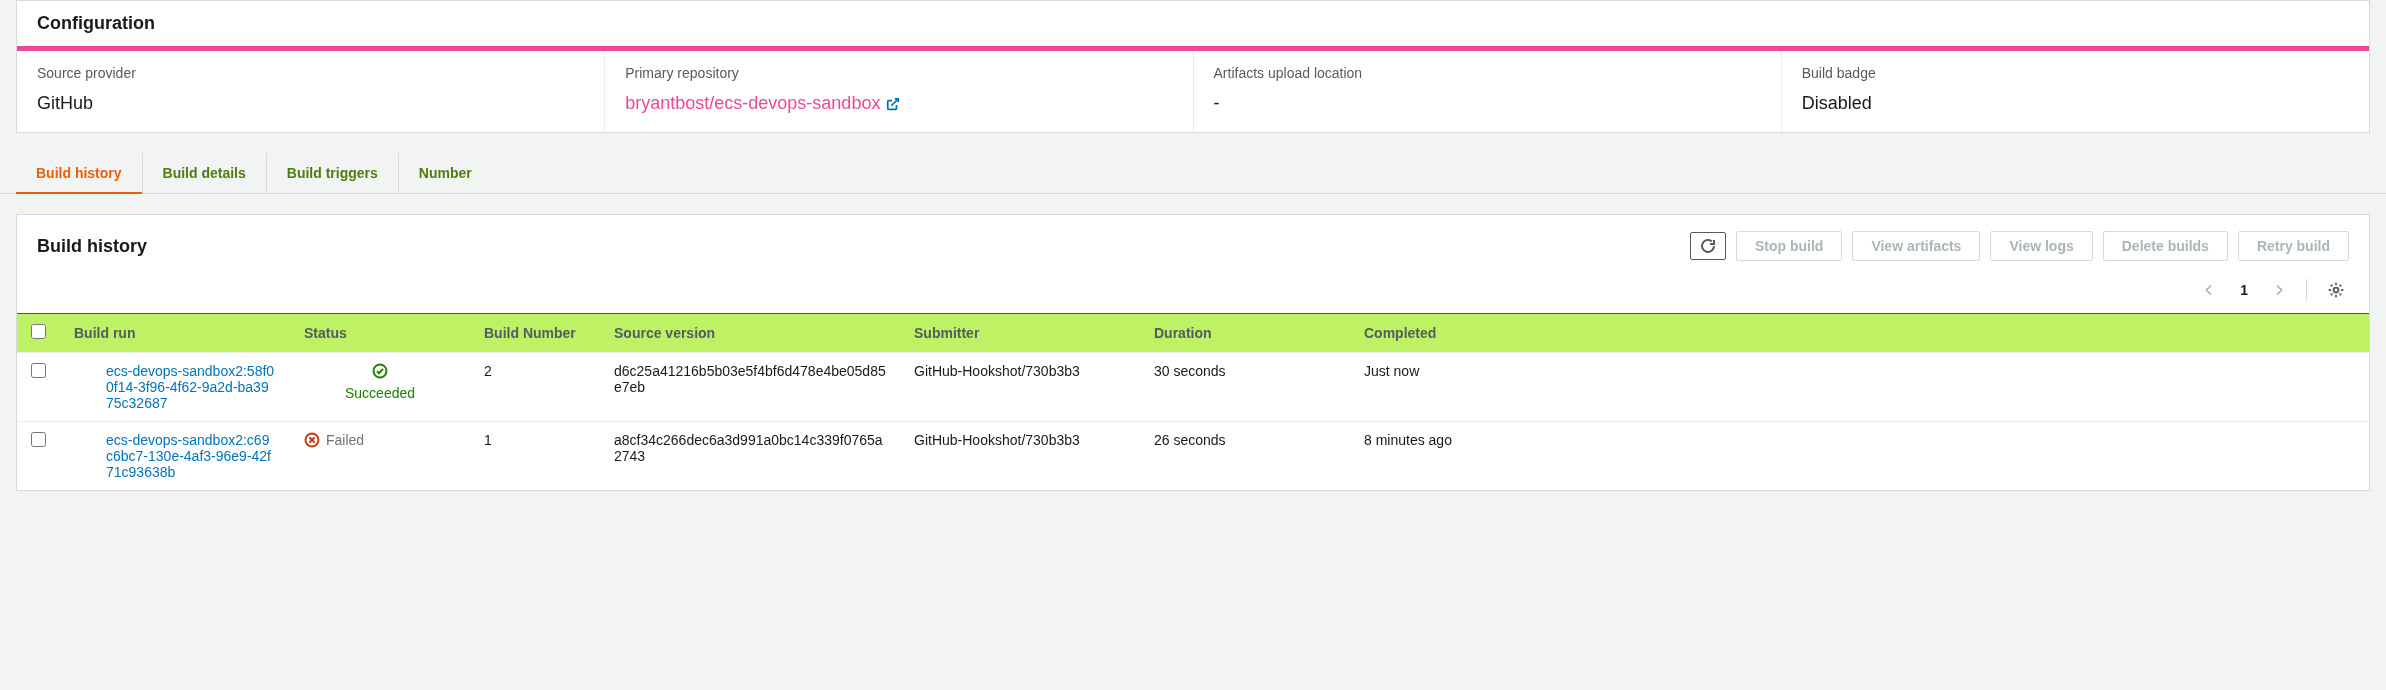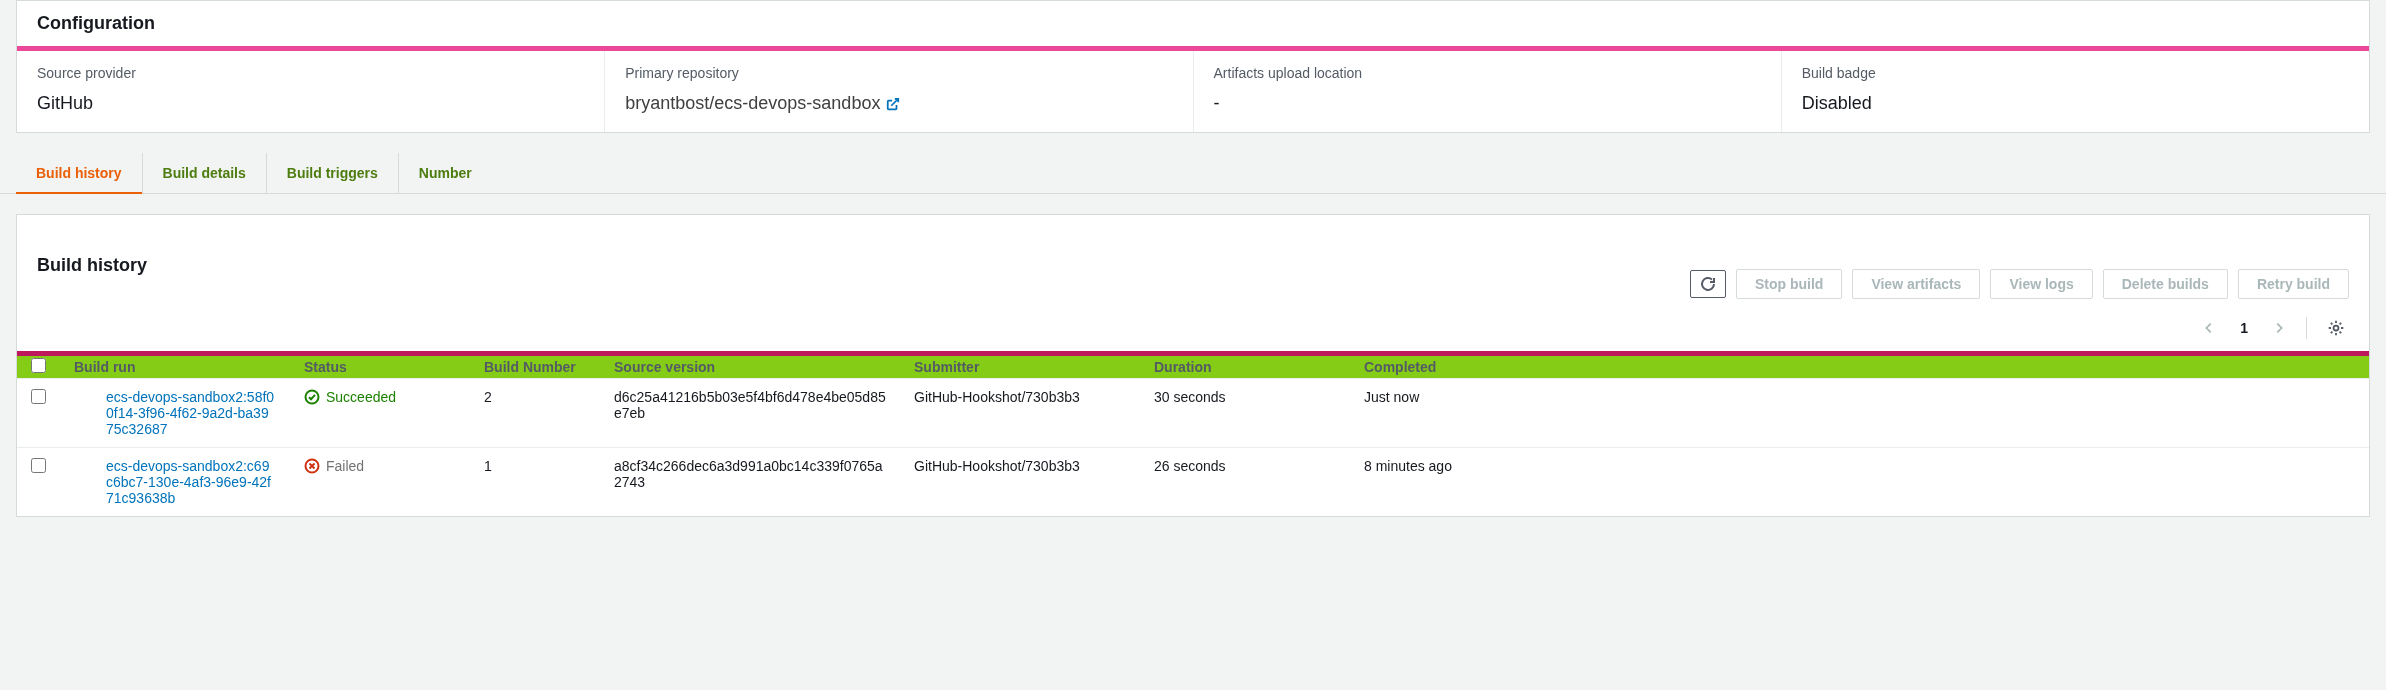--- a/index.html
+++ b/index.html
@@ -43,21 +43,21 @@
     .config-label {
       font-size: 14px;
       color: #545b64;
       margin-bottom: 12px;
     }
     .config-value {
       font-size: 18px;
       color: #16191f;
     }
     .config-value a {
-      color: #404040;
+      color: #ec4899;
       text-decoration: none;
       display: inline-flex;
       align-items: center;
       gap: 6px;
     }
 
     .tabs-row {
       display: flex;
       padding: 0 16px;
       border-bottom: 1px solid #d5dbdb;
@@ -95,21 +95,20 @@
       padding: 16px 20px 10px 20px;
     }
     .history-title {
       font-size: 18px;
       font-weight: 700;
     }
     .actions-row {
       display: flex;
       gap: 10px;
       align-items: center;
-      margin-top: 38px;
     }
     .btn {
       background: #fff;
       border: 1px solid #545b64;
       color: #545b64;
       padding: 6px 18px;
       font-size: 14px;
       font-weight: 700;
       cursor: pointer;
       border-radius: 2px;
@@ -164,24 +163,24 @@
 
     .table {
       width: 100%;
       border-collapse: collapse;
     }
     .table thead th {
       text-align: left;
       font-size: 14px;
       font-weight: 700;
       color: #545b64;
-      padding: 2px 14px;
-      border-top: 5px solid #be185d;
+      padding: 10px 14px;
+      border-top: 1px solid #be185d;
       border-bottom: 1px solid #eaeded;
-      background: #84cc16;
+      background: #bef264;
     }
     .table tbody td {
       padding: 10px 14px;
       font-size: 14px;
       border-bottom: 1px solid #eaeded;
       vertical-align: top;
       color: #16191f;
     }
     .table tbody tr:last-child td {
       border-bottom: none;
@@ -222,20 +221,21 @@
       display: inline-block;
       max-width: 280px;
     }
     .status-cell {
       display: flex;
       align-items: center;
       gap: 6px;
     }
     .status-succeeded {
       color: #1d8102;
+      flex-direction: column;
     }
     .status-failed {
       color: #737373;
     }
     input[type="checkbox"] {
       width: 15px;
       height: 15px;
       cursor: pointer;
     }
   </style>

